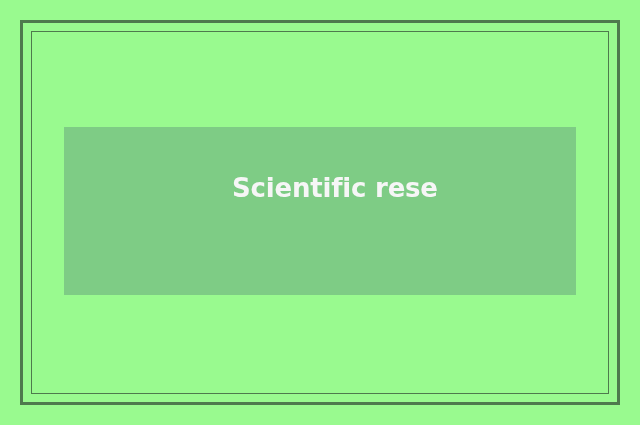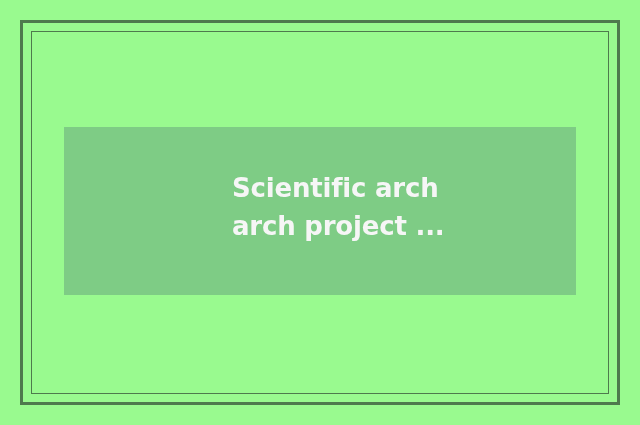--- a/index.html
+++ b/index.html
@@ -74,18 +74,17 @@
 <body>
 
 <div id="card-canvas">
 
   <div id="outer-frame"></div>
 
   <div id="inner-frame"></div>
 
   <div id="title-panel">
     <div id="title-block">
-      <div class="title-line">Scientific arch</div>
-      <div class="title-line">arch project ...</div>
+      <div class="title-line">Scientific rese</div>
     </div>
   </div>
 
 </div>
 
 </body></html>

